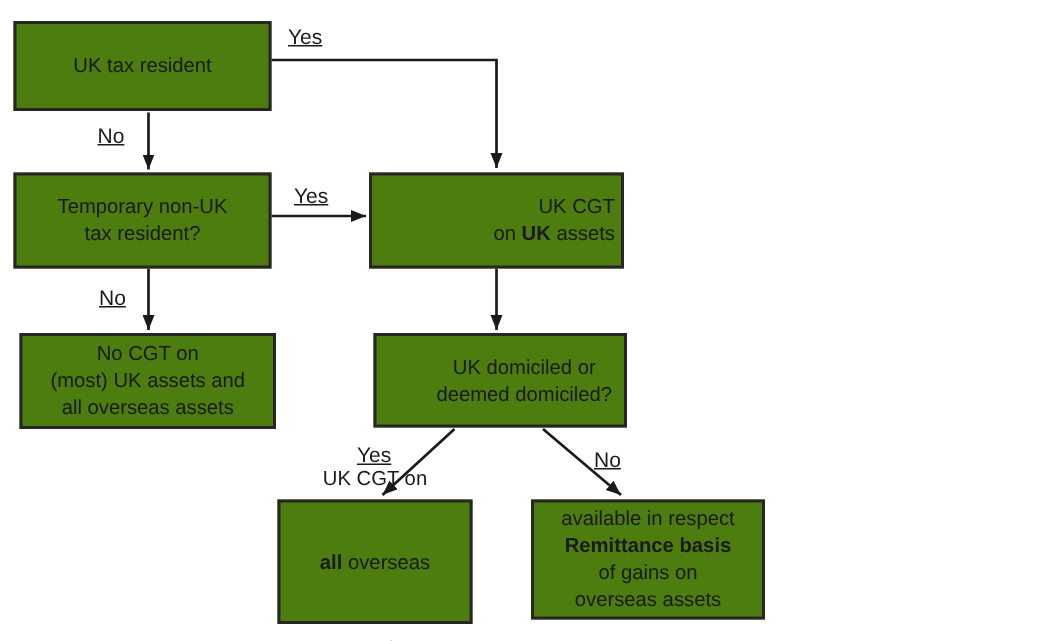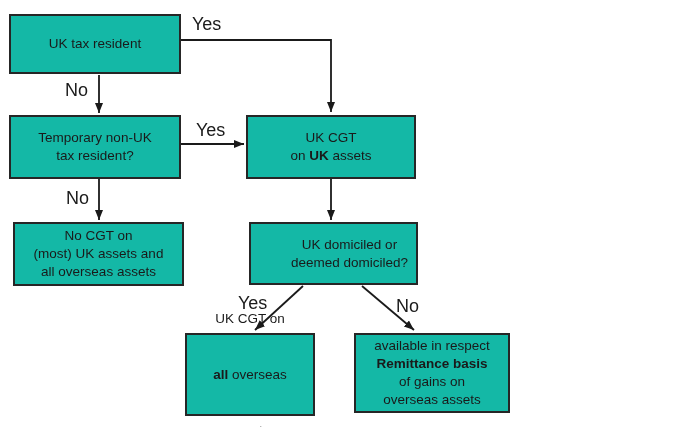--- a/index.html
+++ b/index.html
@@ -21,35 +21,36 @@
     left: 0;
     top: 0;
     width: 700px;
     height: 427px;
     pointer-events: none;
   }
   .box {
     position: absolute;
     box-sizing: border-box;
     border: 2px solid #262626;
-    background: #14b8a6;
+    background: #4d7c0f;
     display: flex;
     flex-direction: column;
     justify-content: center;
     align-items: center;
     text-align: center;
     font-size: 13.5px;
     line-height: 18px;
     padding: 2px 4px;
   }
   .edge-label {
     position: absolute;
-    font-size: 18px;
+    font-size: 14px;
     line-height: 16px;
     white-space: nowrap;
+    text-decoration: underline;
   }
 </style>
 </head>
 <body>
 
 <div class="canvas">
 
   <svg class="arrows" viewBox="0 0 700 427" xmlns="http://www.w3.org/2000/svg">
     <defs>
       <marker id="ah" markerUnits="userSpaceOnUse" markerWidth="12" markerHeight="10" refX="10" refY="4" orient="auto">
@@ -67,21 +68,21 @@
 
   <div class="box" style="left:9px; top:14px; width:172px; height:60px;">
       <div><span>UK tax resident</span></div>
     </div>
 
   <div class="box" style="left:9px; top:115px; width:172px; height:64px;">
       <div><span>Temporary non-UK</span></div>
       <div><span>tax resident?</span></div>
     </div>
 
-  <div class="box" style="left:246px; top:115px; width:170px; height:64px;">
+  <div class="box" style="left:246px; top:115px; width:170px; height:64px;align-items:flex-end;">
       <div><span>UK CGT</span></div>
       <div><span>on </span><span style="font-weight: bold;">UK</span><span> assets</span></div>
     </div>
 
   <div class="box" style="left:13px; top:222px; width:171px; height:64px;">
       <div><span>No CGT on</span></div>
       <div><span>(most) UK assets and</span></div>
       <div><span>all overseas assets</span></div>
     </div>
 

